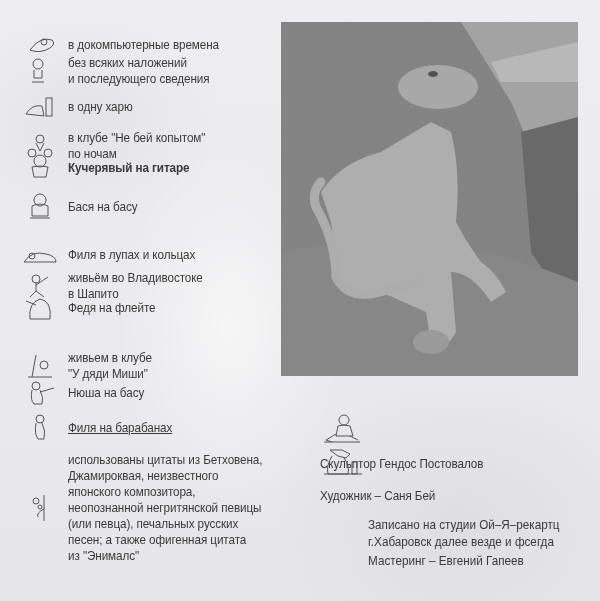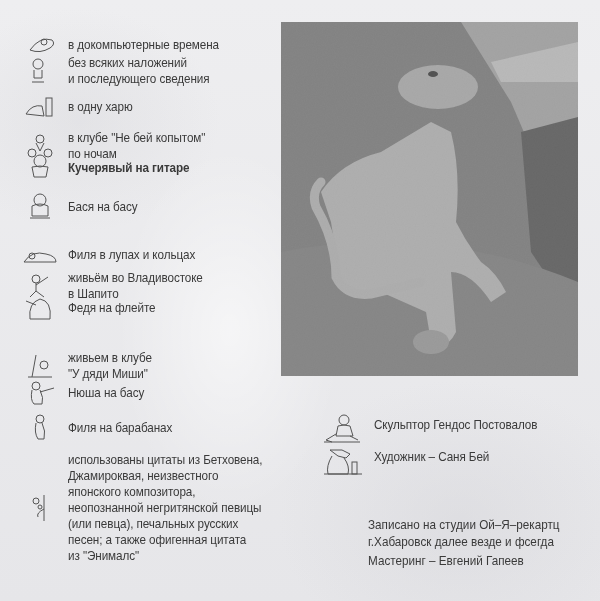--- a/index.html
+++ b/index.html
@@ -28,21 +28,21 @@
     font-size: 13px; line-height: 16px; letter-spacing: -0.1px;
     transform: scaleX(0.9); transform-origin: left top; white-space: nowrap;
   }
   .photo {
     position: absolute; left: 281px; top: 22px; width: 297px; height: 354px;
     overflow: hidden;
     background:
       linear-gradient(115deg, #7a7a7a 0%, #8d8d8d 30%, #858585 55%, #6a6a6a 100%);
   }
   .photo svg { width: 100%; height: 100%; display: block; }
-  .credit { position: absolute; display: flex; align-items: center; }
+  .credit { position: absolute; display: flex; align-items: flex-start; flex-direction: column; }
   .credit .icon { margin-top: 0; width: 44px; flex: 0 0 44px; }
   .credit .icon svg { width: 44px; height: 32px; }
   .note { position: absolute; left: 368px; font-size: 13px; line-height: 17px; transform: scaleX(0.9); transform-origin: left top; white-space: nowrap; }
 </style>
 </head>
 <body>
 
 <div class="bg"></div>
 
 <div id="list">
@@ -172,21 +172,21 @@
           <g fill="none" stroke="#555" stroke-width="1">
             <circle cx="14" cy="8" r="4"></circle>
             <path d="M10 12 Q8 22 12 26 L20 26 Q22 20 18 12"></path>
             <path d="M18 14 L32 10"></path>
           </g>
         </svg></span>
       <div class="txt">
         <div>Нюша на басу</div>
       </div>
     </div>
-    <div class="entry" style="top: 417px;">
+    <div class="entry" style="top: 417px; text-decoration: underline;">
       <span class="icon"><svg viewBox="0 0 36 28">
           <g fill="none" stroke="#555" stroke-width="1">
             <circle cx="18" cy="6" r="4"></circle>
             <path d="M14 10 Q12 20 16 26 L22 26 Q24 18 20 10"></path>
           </g>
         </svg></span>
       <div class="txt">
         <div>Филя на барабанах</div>
       </div>
     </div>

